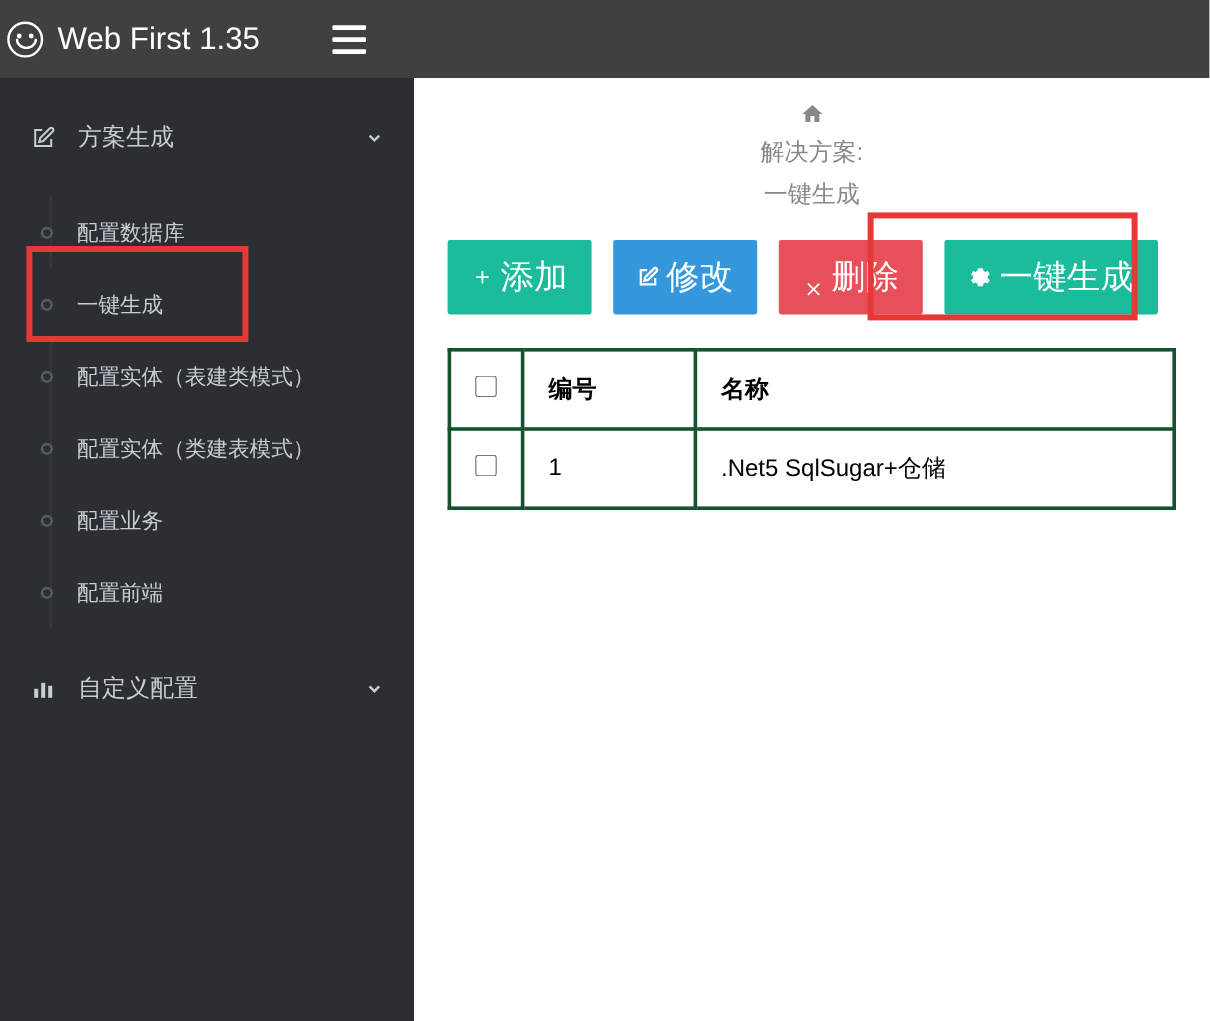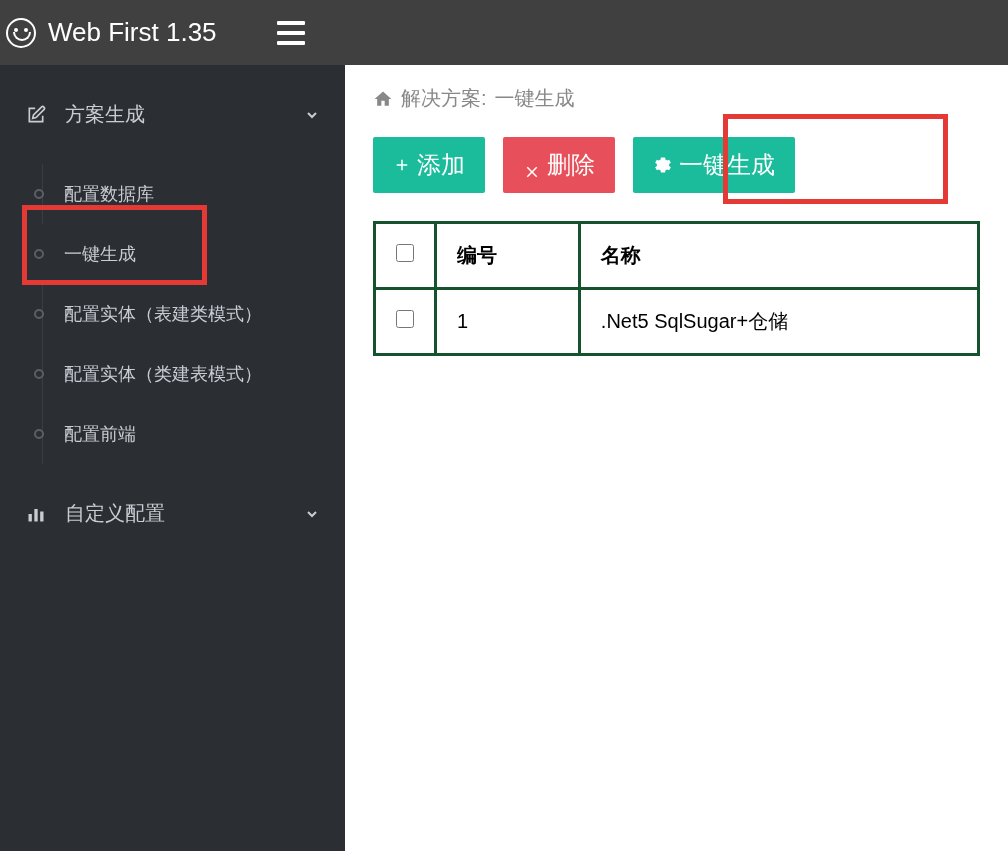--- a/index.html
+++ b/index.html
@@ -24,25 +24,25 @@
 .nav-items { position: relative; }
 .nav-items::before { content: ""; position: absolute; left: 42px; top: 0; bottom: 0; width: 1px; background: #3a3e44; }
 .nav-item { display: flex; align-items: center; padding: 18px 25px 18px 34px; cursor: pointer; font-size: 18px; position: relative; }
 .nav-item .dot { width: 10px; height: 10px; border: 2px solid #5a5f67; border-radius: 50%; background: #2b2e33; margin-right: 20px; z-index: 1; position: relative; }
 .nav-item.active .dot { border-color: #5a5f67; }
 .nav-item.active { background: #2b2e33; }
 
 .red-box-sidebar { position: absolute; border: 5px solid #e53935; pointer-events: none; }
 
 .content { flex: 1; background: #fff; padding: 20px 28px; position: relative; }
-.breadcrumb { color: #888; font-size: 20px; margin-bottom: 25px; display: flex; align-items: center; gap: 8px; }
+.breadcrumb { color: #888; font-size: 20px; margin-bottom: 25px; display: flex; align-items: center; gap: 8px; flex-direction: column; }
 .home-icon { display: inline-block; }
 
 .toolbar { display: flex; gap: 18px; margin-bottom: 28px; position: relative; }
-.btn { display: inline-flex; align-items: center; gap: 6px; padding: 12px 20px; border: none; color: #fff; font-size: 24px; cursor: pointer; border-radius: 2px; font-family: inherit; }
+.btn { display: inline-flex; align-items: center; gap: 6px; padding: 12px 20px; border: none; color: #fff; font-size: 28px; cursor: pointer; border-radius: 2px; font-family: inherit; }
 .btn-green { background: #1bbc9b; }
 .btn-blue { background: #3598dc; }
 .btn-red { background: #e7505a; align-items: flex-end; }
 .btn-teal { background: #1bbc9b; }
 .btn .btn-icon { font-weight: bold; }
 
 .red-box-toolbar { position: absolute; border: 5px solid #e53935; pointer-events: none; }
 
 .table { width: 100%; border-collapse: collapse; border: 1px solid #ddd; }
 .table th, .table td { text-align: left; padding: 18px 20px; border: 3px solid #14532d; font-size: 20px; }
@@ -94,20 +94,24 @@
             <span class="dot"></span>
             <span>一键生成</span>
           </div>
         <div class="nav-item">
             <span class="dot"></span>
             <span>配置实体（表建类模式）</span>
           </div>
         <div class="nav-item">
             <span class="dot"></span>
             <span>配置实体（类建表模式）</span>
+          </div>
+        <div class="nav-item">
+            <span class="dot"></span>
+            <span>配置业务</span>
           </div>
         <div class="nav-item">
             <span class="dot"></span>
             <span>配置前端</span>
           </div>
       </div>
     </div>
 
     <div class="nav-section">
       <div class="nav-section-header">
@@ -143,20 +147,29 @@
     </div>
 
     <div class="toolbar">
       <button class="btn btn-green">
         <span class="btn-icon">
           <svg width="18" height="18" viewBox="0 0 24 24" fill="#fff">
               <path d="M19 13h-6v6h-2v-6H5v-2h6V5h2v6h6v2z"></path>
             </svg>
         </span>
         <span>添加</span>
+      </button>
+      <button class="btn btn-blue">
+        <span class="btn-icon">
+          <svg width="18" height="18" viewBox="0 0 24 24" fill="none" stroke="#fff" stroke-width="2.5">
+              <path d="M11 4H4v16h16v-7"></path>
+              <path d="M18.5 2.5a2.1 2.1 0 0 1 3 3L12 15l-4 1 1-4 9.5-9.5z"></path>
+            </svg>
+        </span>
+        <span>修改</span>
       </button>
       <button class="btn btn-red">
         <span class="btn-icon">
           <svg width="18" height="18" viewBox="0 0 24 24" fill="#fff">
               <path d="M19 6.41L17.59 5 12 10.59 6.41 5 5 6.41 10.59 12 5 17.59 6.41 19 12 13.41 17.59 19 19 17.59 13.41 12z"></path>
             </svg>
         </span>
         <span>删除</span>
       </button>
       <button class="btn btn-teal">

